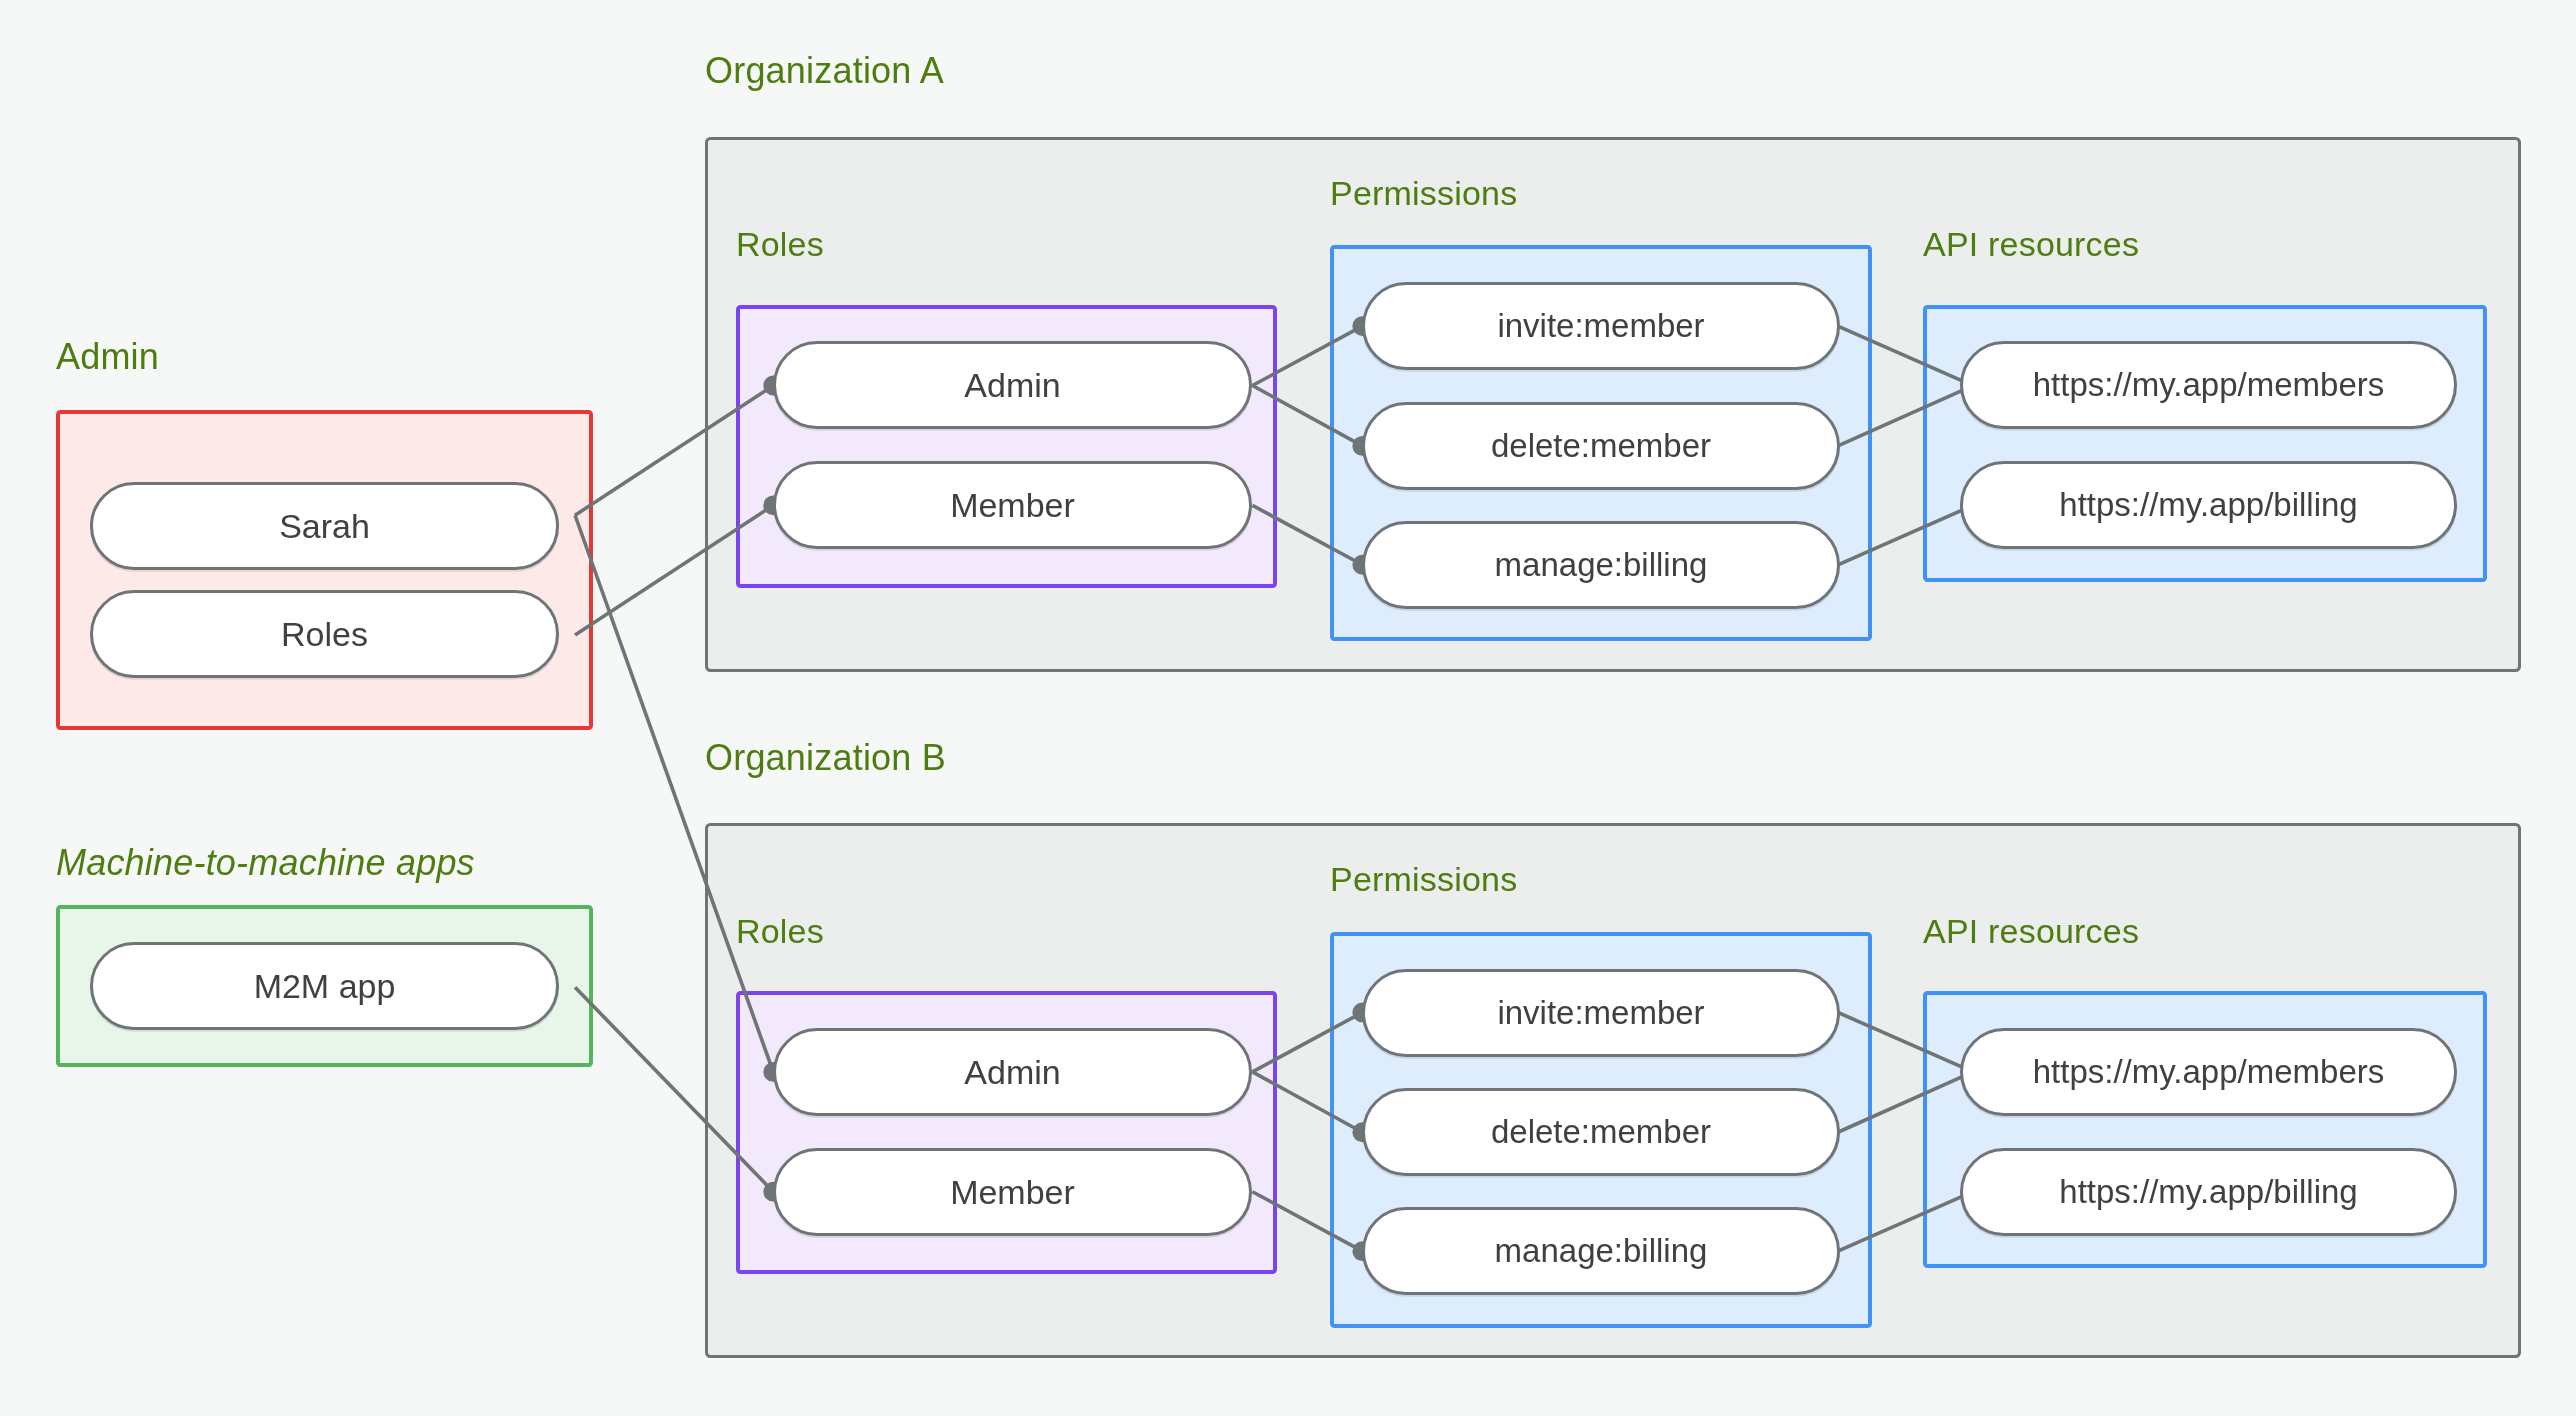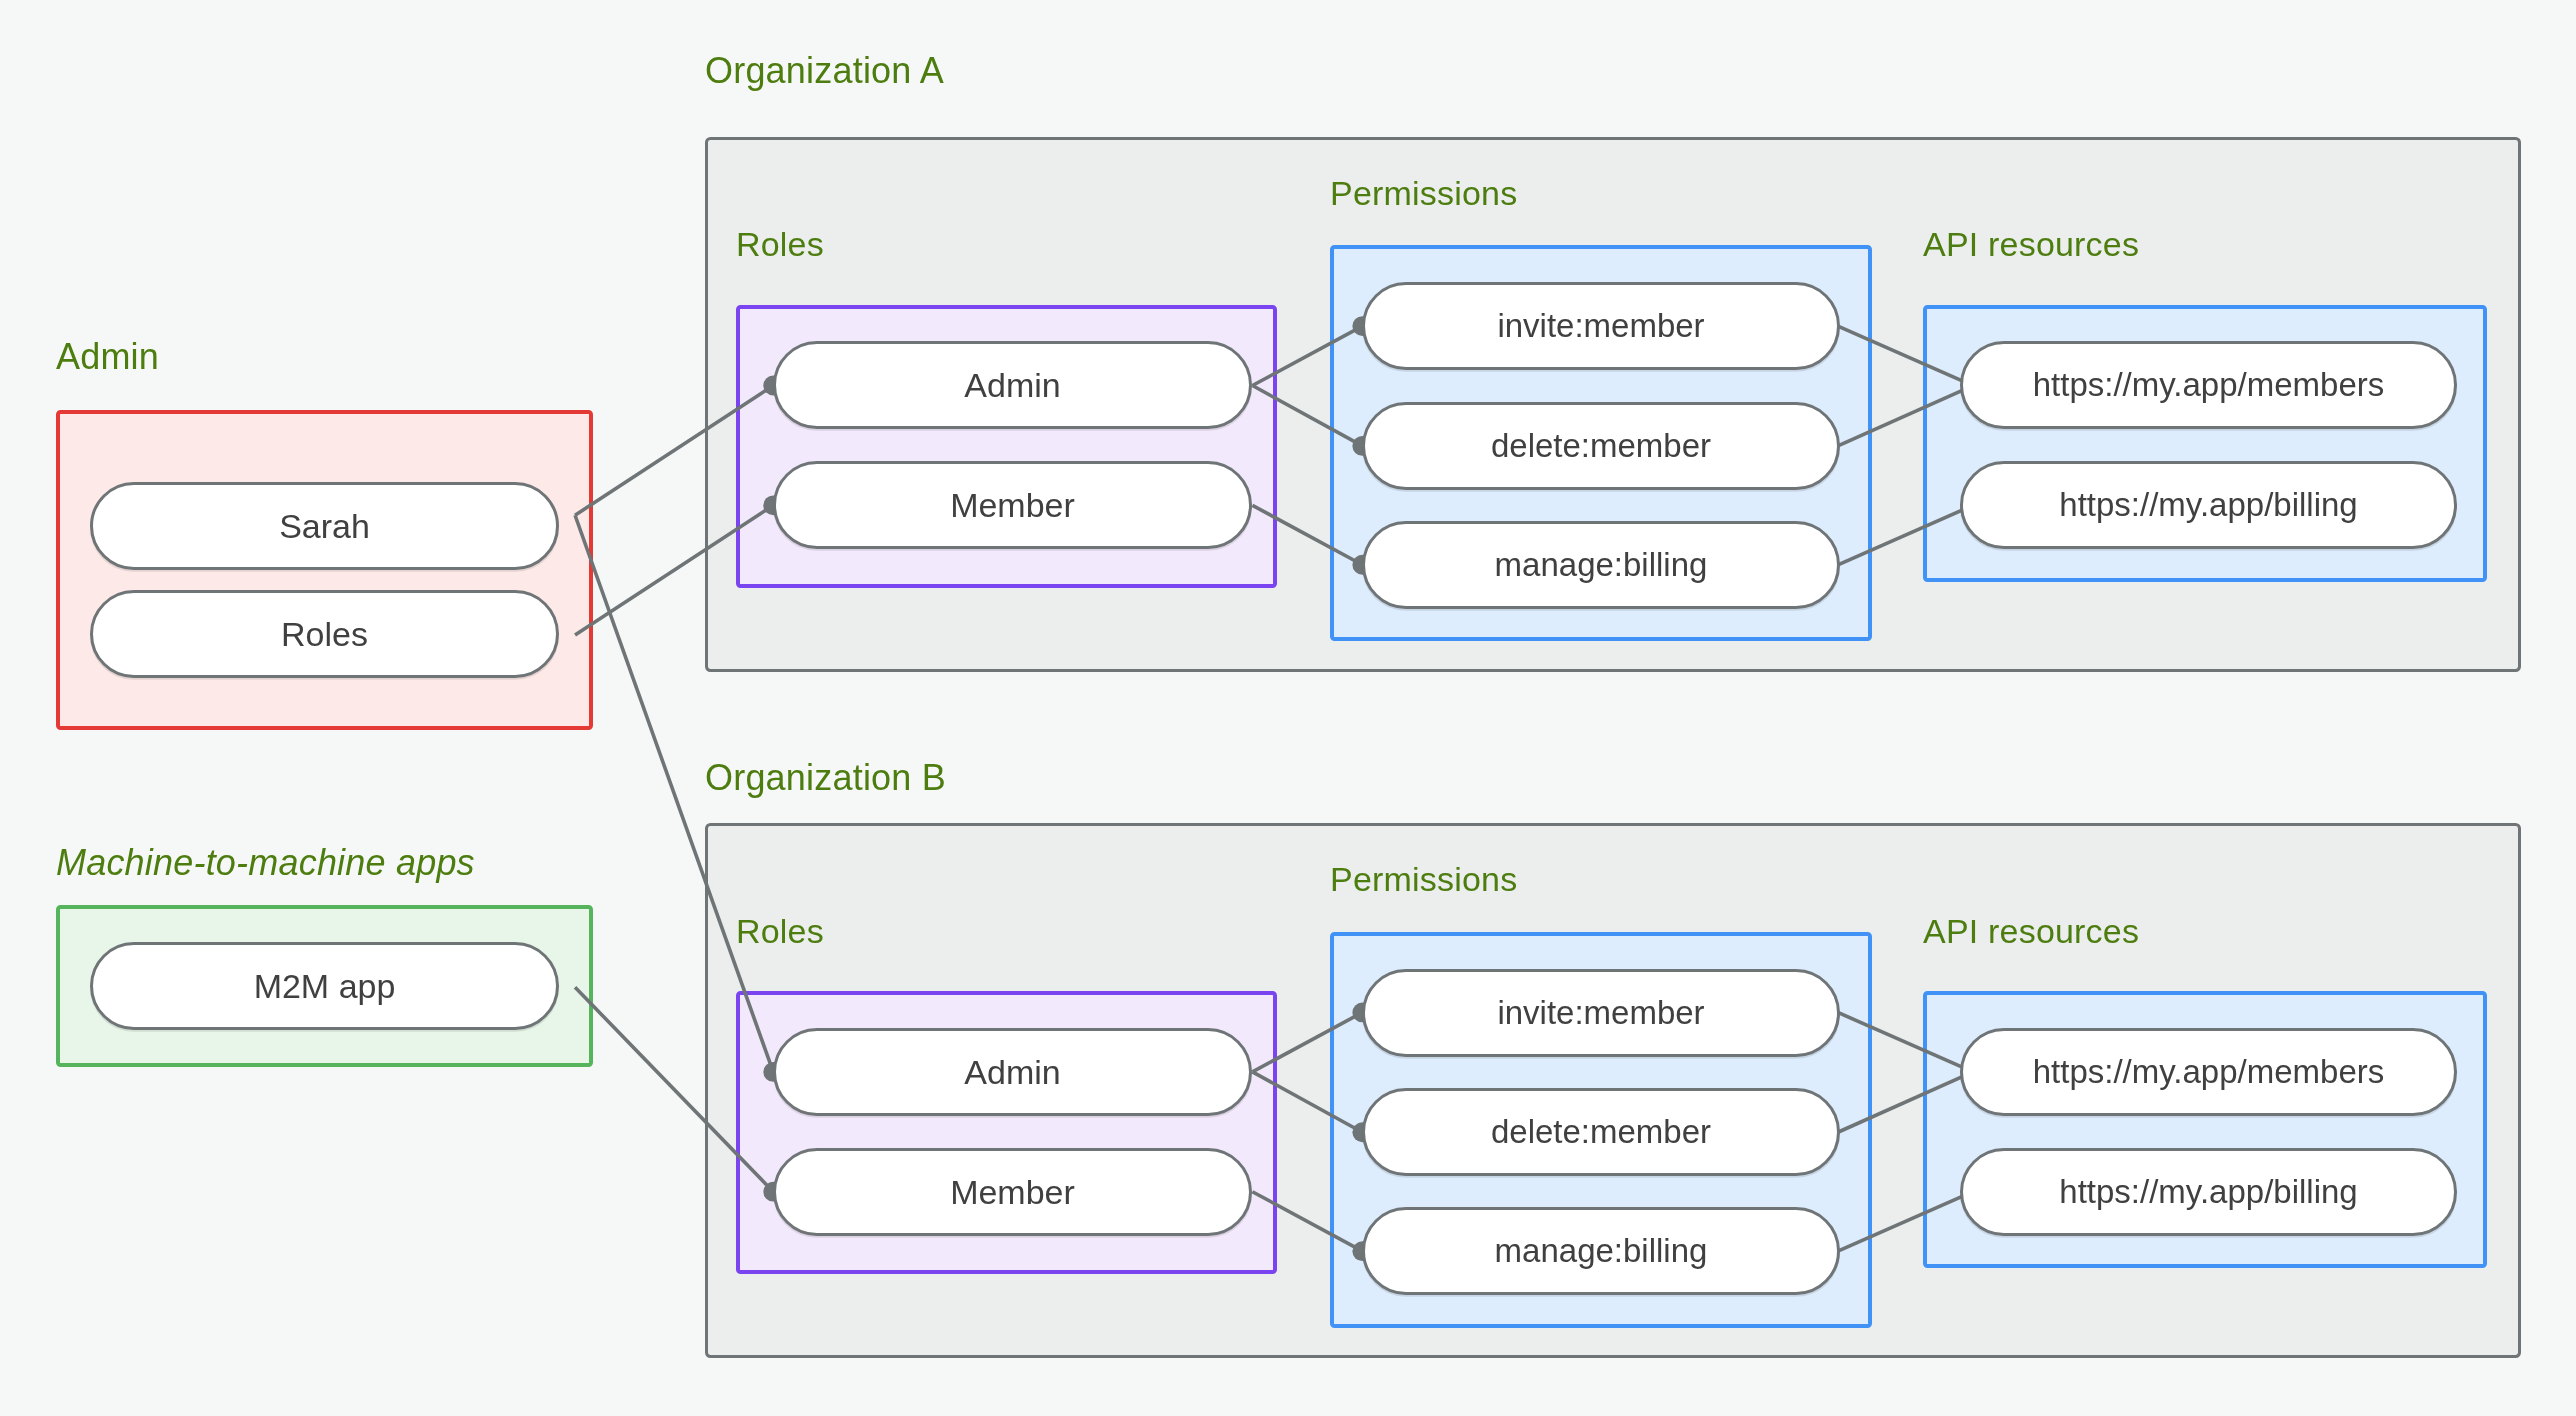--- a/index.html
+++ b/index.html
@@ -118,21 +118,21 @@
   <div class="container-box perm-box" style="left:1330px;top:245px;width:542px;height:396px;"></div>
   <div class="pill small" style="left:1362px;top:282px;width:478px;height:88px;">invite:member</div>
   <div class="pill small" style="left:1362px;top:402px;width:478px;height:88px;">delete:member</div>
   <div class="pill small" style="left:1362px;top:521px;width:478px;height:88px;">manage:billing</div>
 
   <div class="grp-label" style="left:1923px;top:225px;font-size:34px;">API resources</div>
   <div class="container-box api-box" style="left:1923px;top:305px;width:564px;height:277px;"></div>
   <div class="pill small" style="left:1960px;top:341px;width:497px;height:88px;">https://my.app/members</div>
   <div class="pill small" style="left:1960px;top:461px;width:497px;height:88px;">https://my.app/billing</div>
 
-  <div class="grp-label" style="left:705px;top:737px;margin-top:20px;">Organization B</div>
+  <div class="grp-label" style="left:705px;top:737px;">Organization B</div>
   <div class="container-box org-box" style="left:705px;top:823px;width:1816px;height:535px;"></div>
 
   <div class="grp-label" style="left:736px;top:912px;font-size:34px;">Roles</div>
   <div class="container-box roles-box" style="left:736px;top:991px;width:541px;height:283px;"></div>
   <div class="pill" style="left:773px;top:1028px;width:479px;height:88px;">Admin</div>
   <div class="pill" style="left:773px;top:1148px;width:479px;height:88px;">Member</div>
 
   <div class="grp-label" style="left:1330px;top:860px;font-size:34px;">Permissions</div>
   <div class="container-box perm-box" style="left:1330px;top:932px;width:542px;height:396px;"></div>
   <div class="pill small" style="left:1362px;top:969px;width:478px;height:88px;">invite:member</div>

